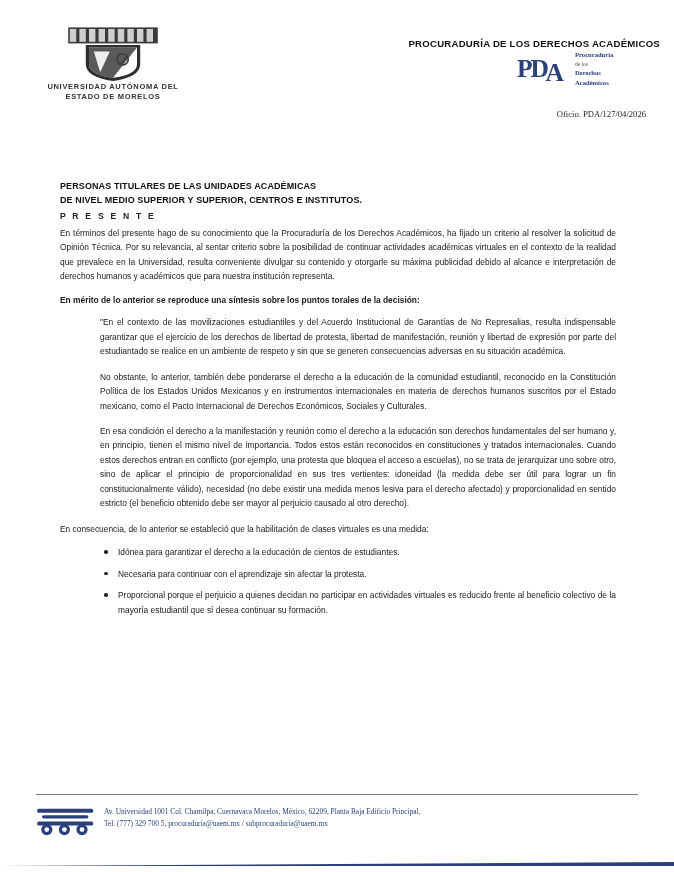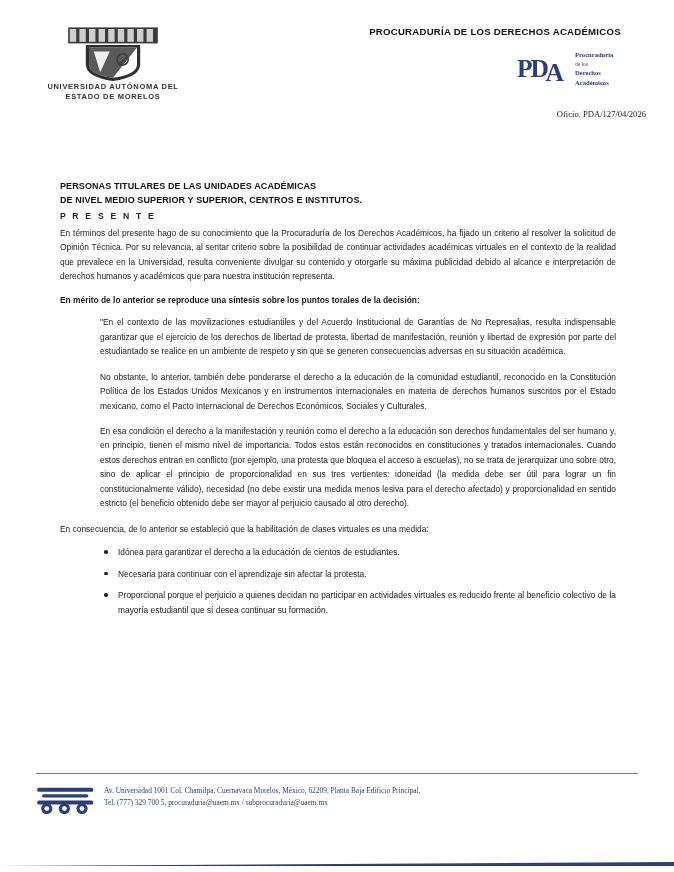--- a/index.html
+++ b/index.html
@@ -44,23 +44,23 @@
   .uaem-name {
     font-size: 7.5px;
     letter-spacing: 0.7px;
     color: #333;
     line-height: 1.35;
     font-weight: 600;
   }
   .proc-title {
     position: absolute;
     left: 330px;
-    top: 26px;
+    top: 38px;
     width: 330px;
-    text-align: center;
+    text-align: right;
     font-size: 9.6px;
     font-weight: bold;
     letter-spacing: 0.25px;
     color: #111;
   }
   .pda-logo {
     position: absolute;
     left: 517px;
     top: 50px;
     display: flex;
@@ -147,21 +147,21 @@
     background: #222;
     border-radius: 50%;
   }
 
   
   .footer {
     position: absolute;
     left: 0;
     bottom: 0;
     width: 674px;
-    height: 99px;
+    height: 78px;
   }
   .footer-rule {
     position: absolute;
     left: 36px;
     top: 0;
     width: 602px;
     height: 1px;
     background: #7a7a7a;
   }
   .footer-glyph {

